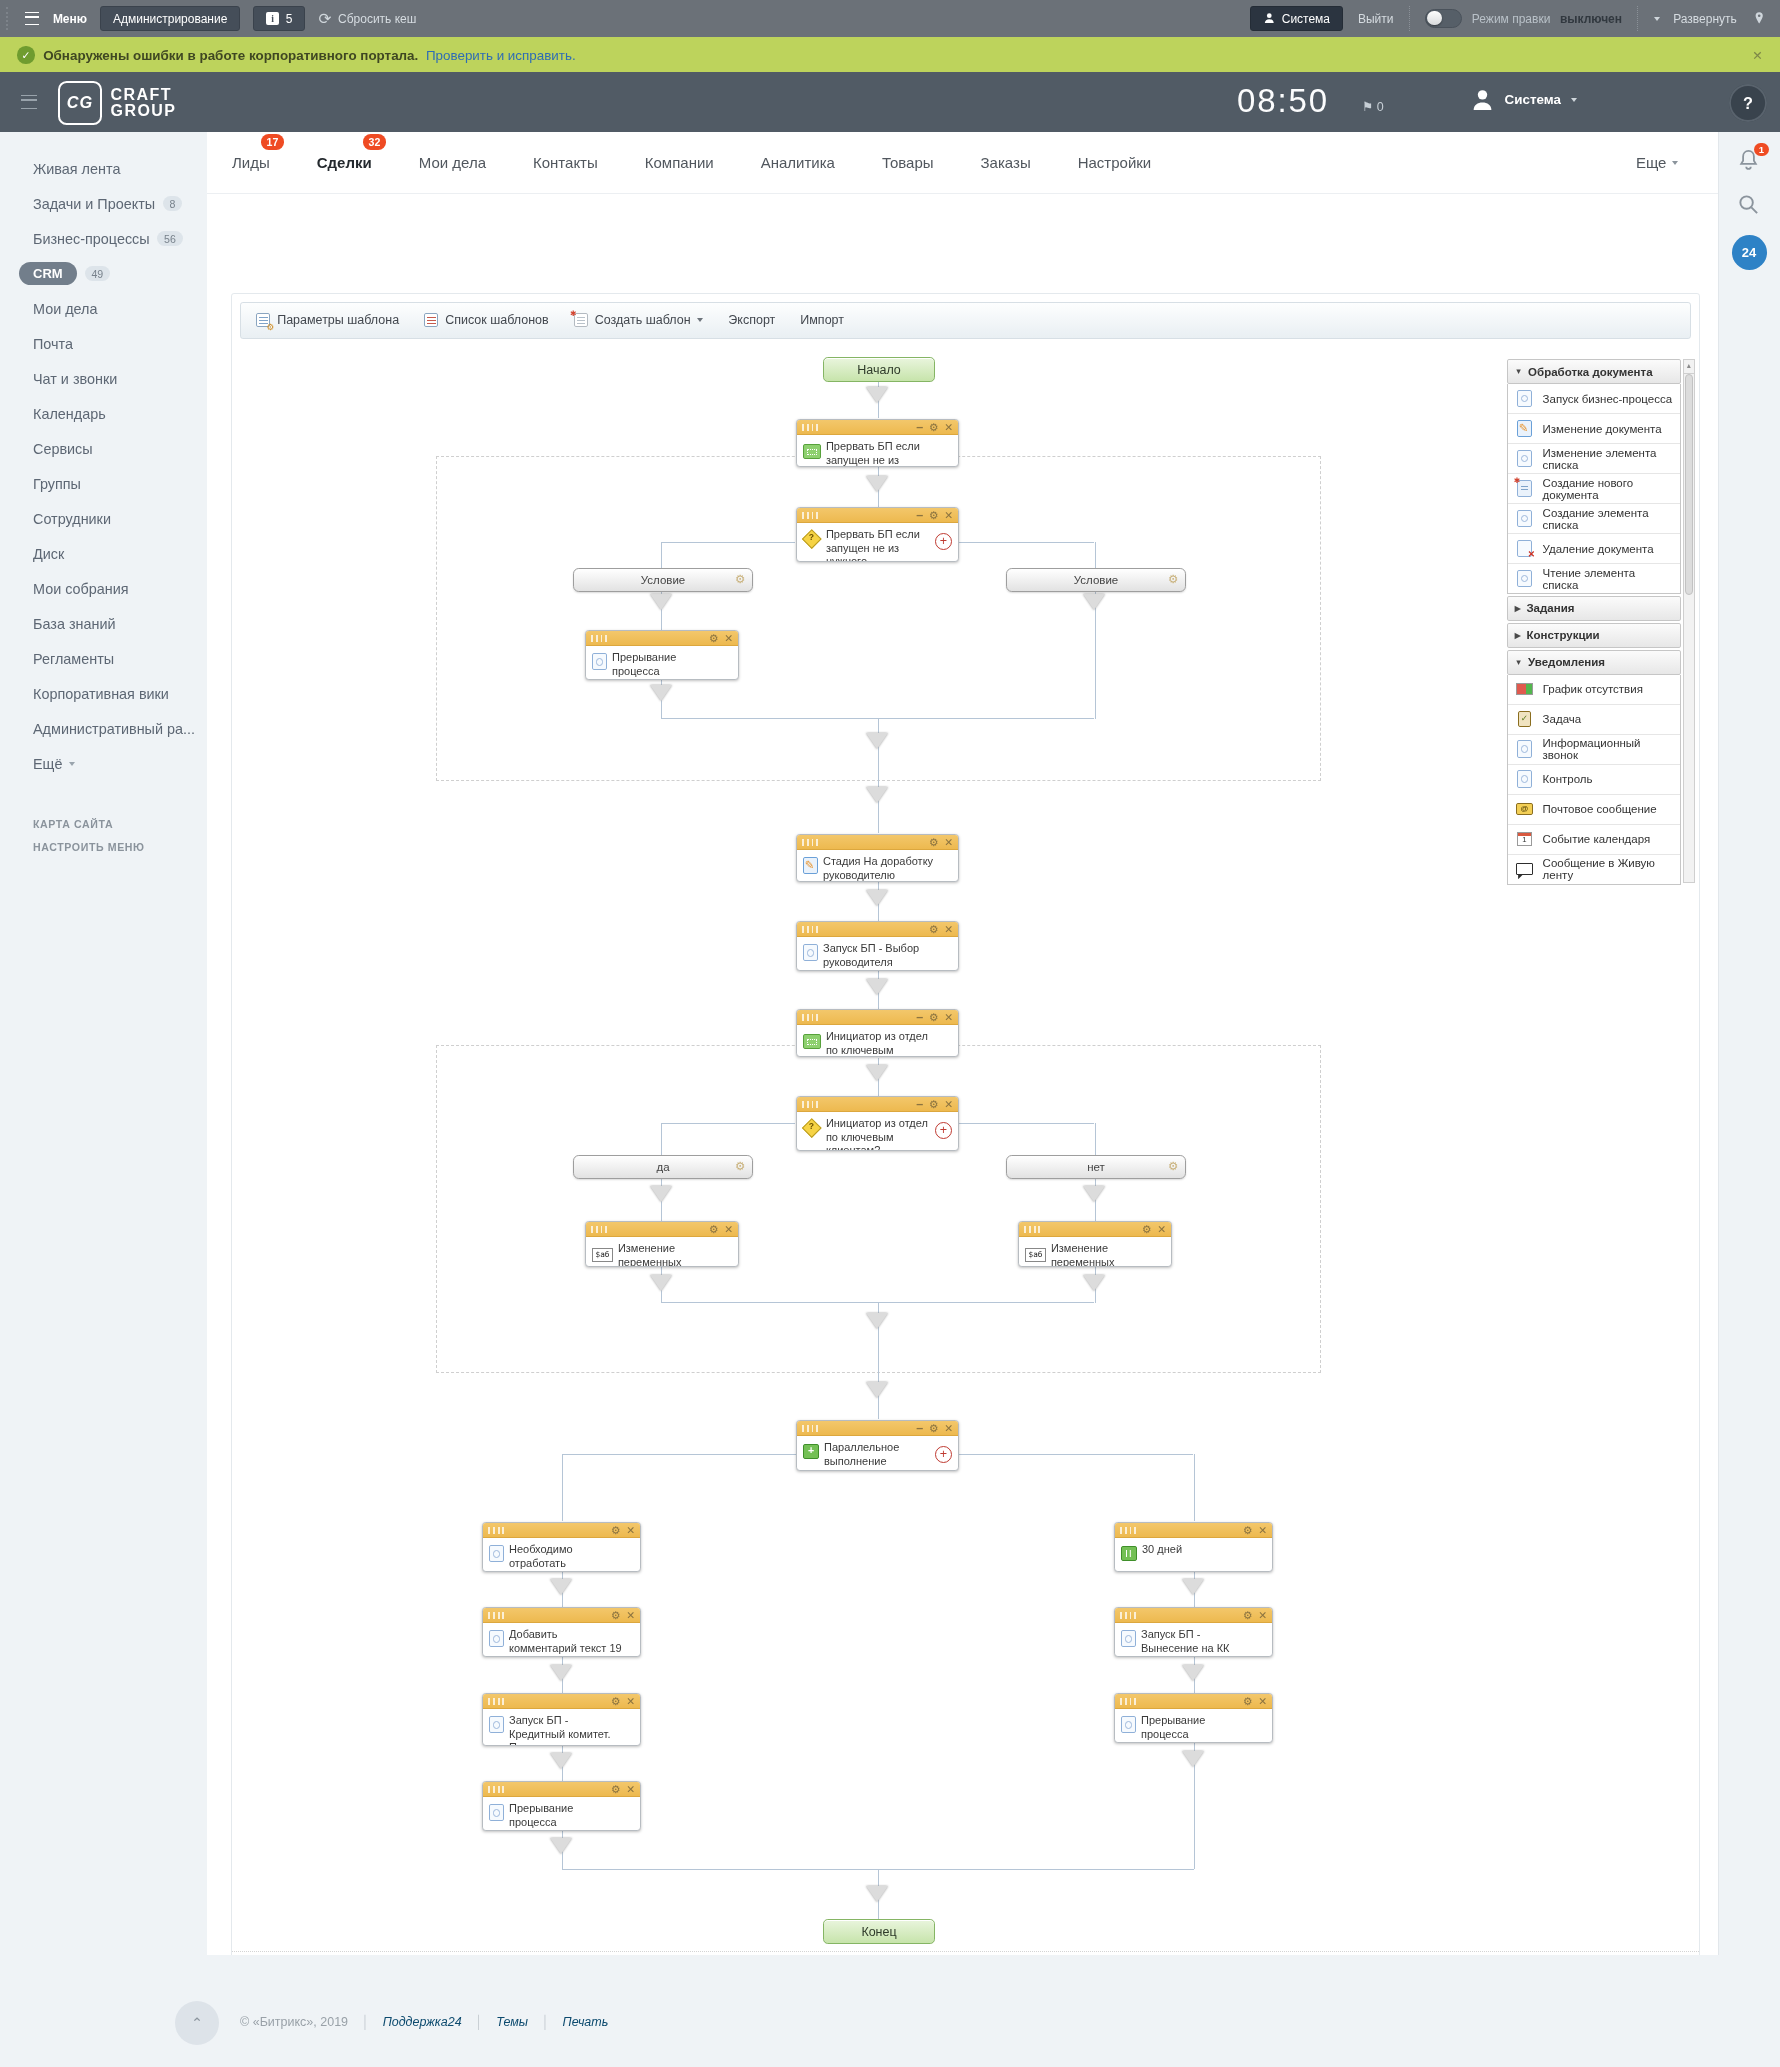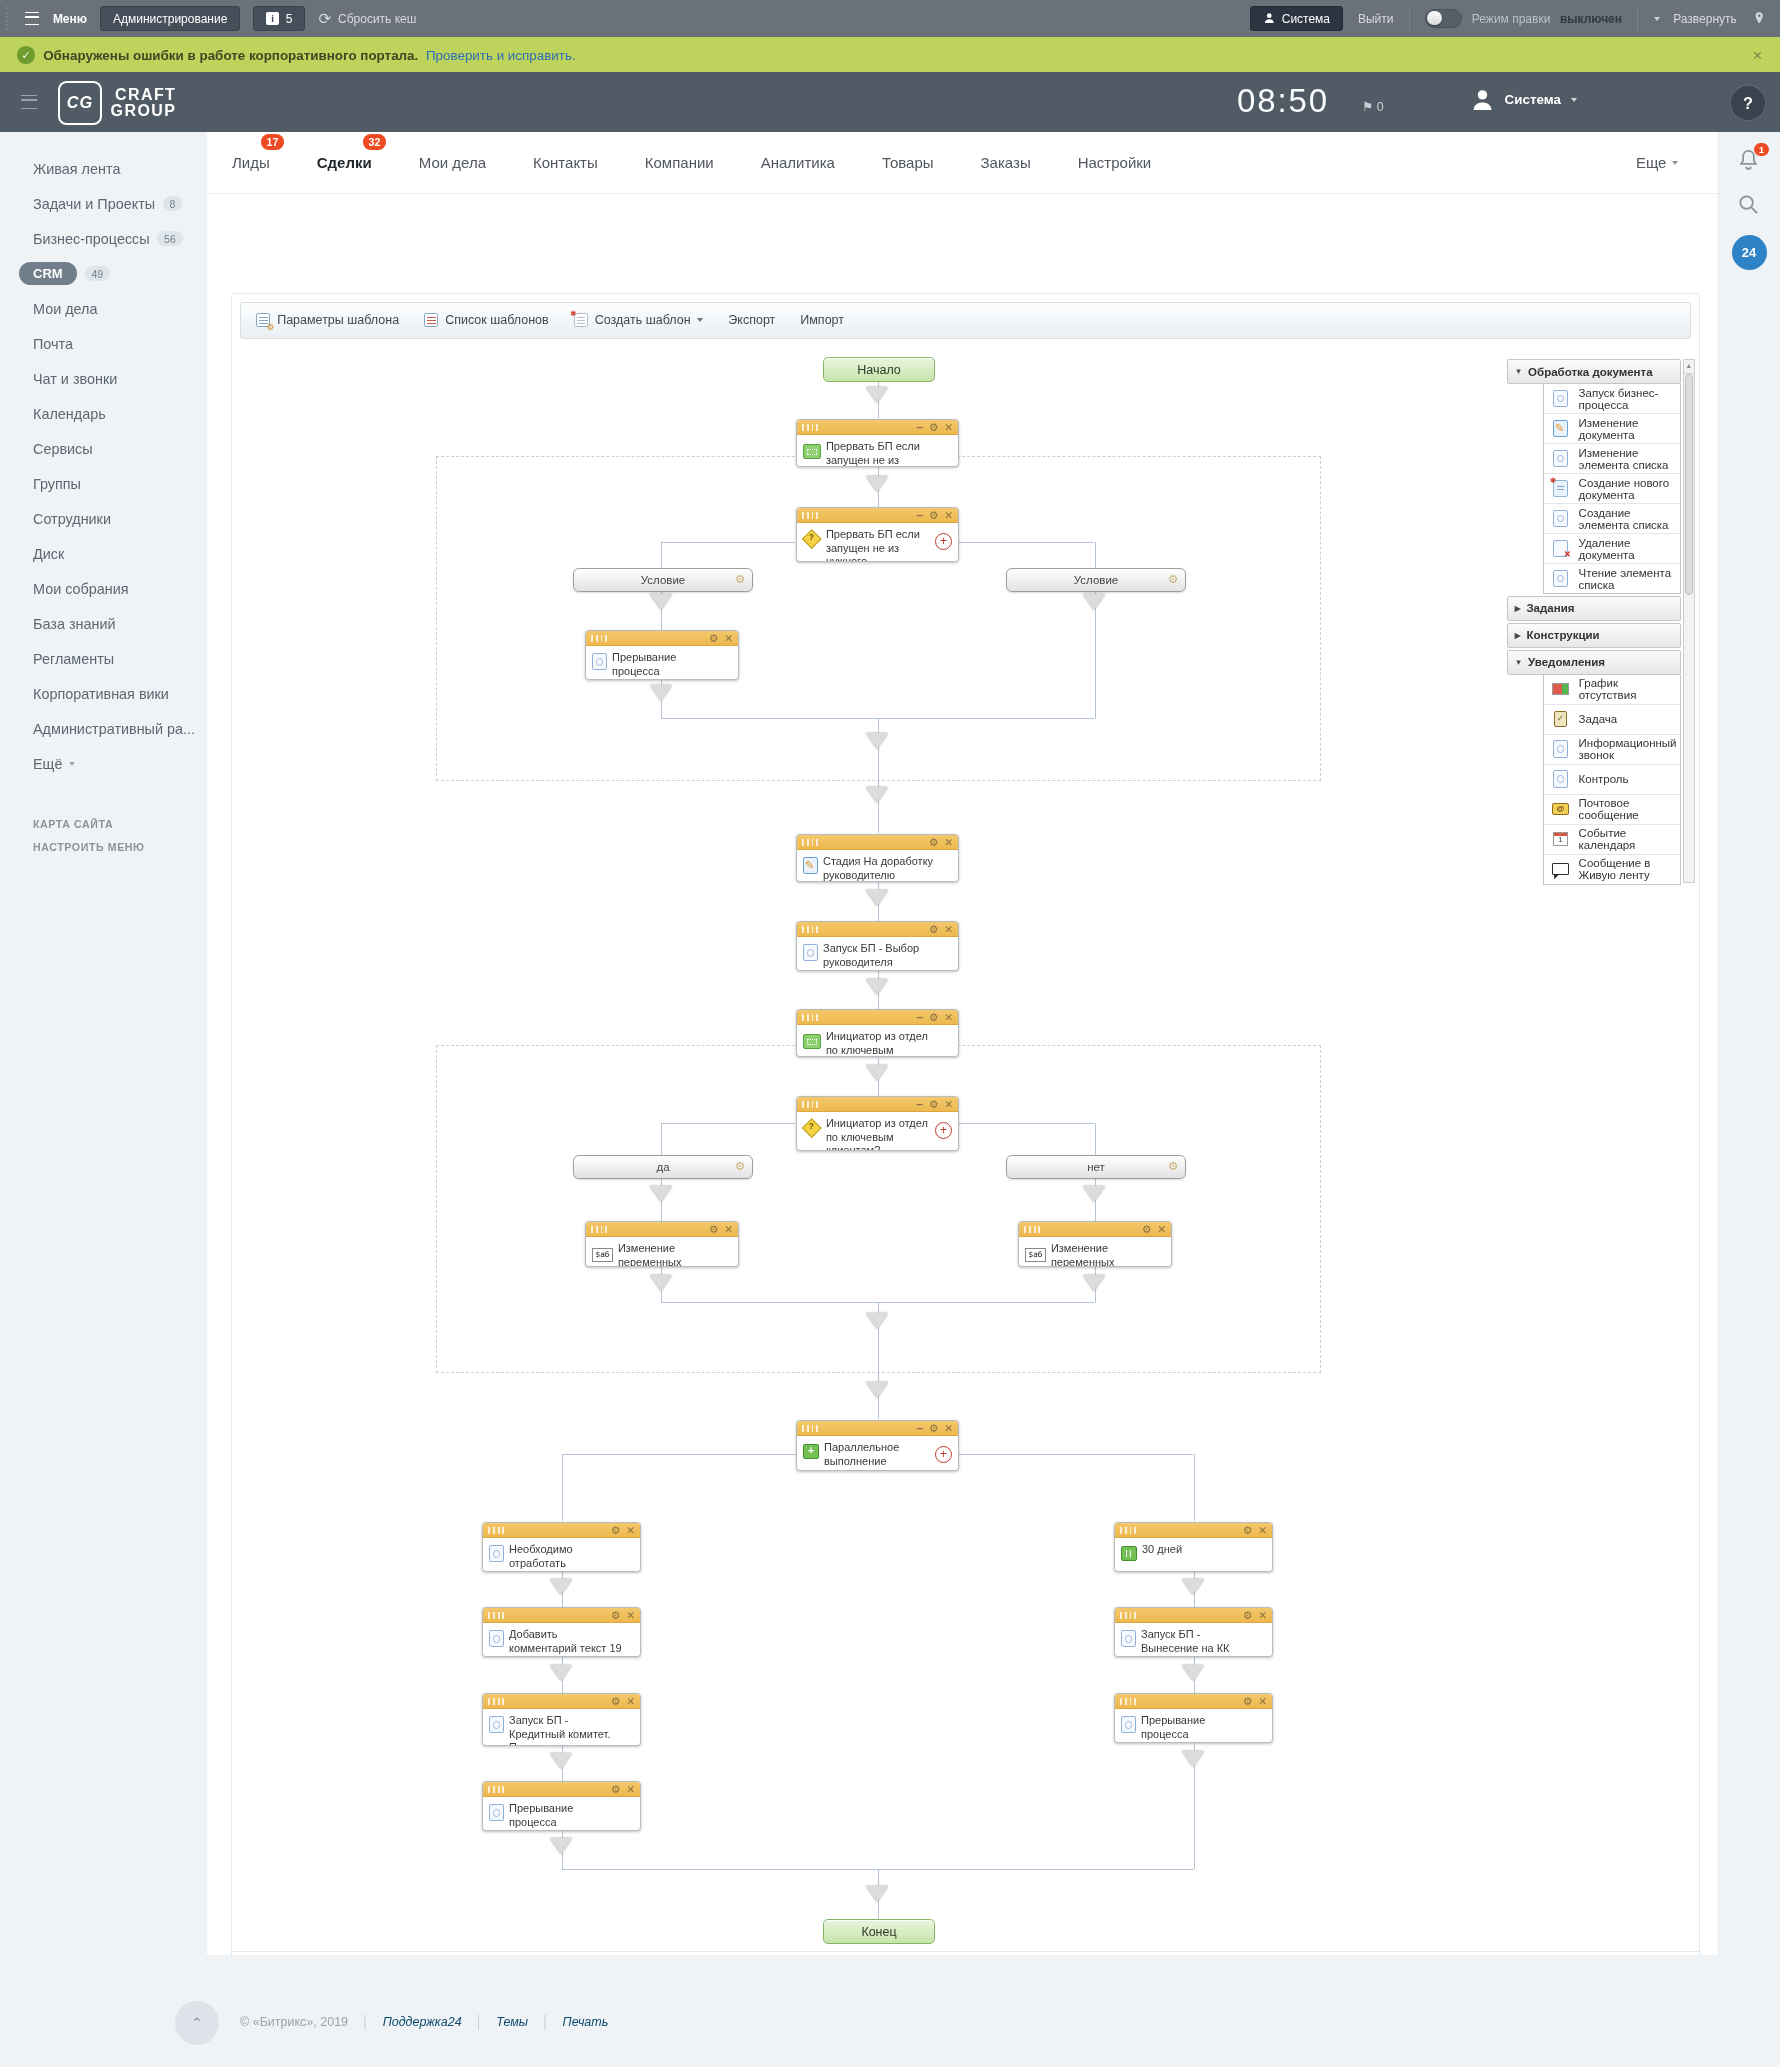--- a/index.html
+++ b/index.html
@@ -31,21 +31,21 @@
          display:flex;align-items:center;padding:0 17.3px;font-size:13.4px;}
   .alert-check{width:17.3px;height:17.3px;border-radius:50%;background:#6f9c2f;color:#fff;font-size:10.6px;
                display:flex;align-items:center;justify-content:center;margin-right:8.6px;}
   .alert-msg{color:#3f4722;font-weight:bold;}
   .alert-link{color:#2e6db4;margin-left:7.7px;cursor:pointer;}
   .alert-x{margin-left:auto;color:#7d8748;font-size:12.5px;cursor:pointer;}
   
   .header{position:absolute;left:0;top:72px;right:0;height:60px;background:#515b65;}
   .h-burger{position:absolute;left:21px;top:23px;width:16.3px;height:11.5px;border-top:1.9px solid #99a3ab;border-bottom:1.9px solid #99a3ab;}
   .h-burger::after{content:"";position:absolute;left:0;top:2.9px;width:100%;height:1.9px;background:#99a3ab;}
-  .logo{position:absolute;left:58px;top:8.6px;display:flex;align-items:center;gap:8.6px;color:#fff;text-align:right;}
+  .logo{position:absolute;left:58px;top:8.6px;display:flex;align-items:center;gap:8.6px;color:#fff;}
   .logo-mark{width:40px;height:40px;border:2.4px solid #fff;border-radius:8.6px;display:flex;align-items:center;justify-content:center;
              font-weight:bold;font-size:16.3px;letter-spacing:1px;font-style:italic;}
   .logo-text{font-weight:bold;font-size:16px;letter-spacing:1.4px;line-height:.95;}
   .h-search{position:absolute;left:169px;top:11.5px;width:477px;height:36px;background:#68727b;border-radius:18px;
             display:flex;align-items:center;padding:0 15.4px;box-sizing:border-box;}
   .h-search input{flex:1;background:transparent;border:none;outline:none;color:#dfe5ea;font-size:13.4px;font-family:inherit;}
   .h-search input::placeholder{color:#9aa6af;}
   .clock{position:absolute;left:1237px;top:9.6px;color:#fbfcfd;font-size:33px;font-weight:200;letter-spacing:1.9px;}
   .flag{position:absolute;left:1362px;top:27px;color:#c7cfd6;font-size:12.5px;}
   .h-user{position:absolute;left:1470px;top:15.4px;display:flex;align-items:center;gap:9.6px;color:#fff;font-size:13.4px;font-weight:bold;}
@@ -133,21 +133,21 @@
         display:flex;align-items:center;justify-content:center;font-size:11.5px;color:#444;cursor:pointer;}
   .cond-gear{position:absolute;right:6.7px;top:2.9px;color:#c8b079;font-size:11.5px;cursor:pointer;}
   
   .palette{position:absolute;left:1275px;top:22px;width:188px;height:524px;z-index:10;font-size:11.5px;}
   .pal-col{position:absolute;left:0;top:0;width:174px;}
   .pal-hdr{height:23px;border:1px solid #c6c6c6;background:linear-gradient(#fbfbfb,#e7e7e7);
            display:flex;align-items:center;gap:5.8px;padding:0 6.7px;font-weight:bold;color:#333;
            margin-top:1.9px;cursor:pointer;border-radius:1.9px;}
   .pal-hdr:first-child{margin-top:0;}
   .pal-arrow{font-size:7.7px;color:#4a4a4a;}
-  .pal-list{background:#c4b5fd;border:1px solid #c6c6c6;border-top:none;margin-left:36px;}
+  .pal-list{background:#c4b5fd;border:1px solid #c6c6c6;border-top:none;}
   .pal-item{height:29px;display:flex;align-items:center;gap:9.6px;padding:0 7.7px;border-bottom:1px solid #e6e6e6;
             color:#333;cursor:pointer;background:#fff;}
   .pal-item:last-child{border-bottom:none;}
   .pal-ic{flex:0 0 17.3px;display:flex;justify-content:center;}
   .pi-abs{width:15.4px;height:10.6px;border:1px solid #9a9a9a;background:linear-gradient(90deg,#e05a4e 0 60%,#53b64e 60%);}
   .pi-task{width:11.5px;height:13.4px;border:1px solid #8a6d1f;border-radius:1.9px;background:#f0e3c0;font-size:8.6px;
            line-height:12.5px;text-align:center;color:#5d7a1e;}
   .pi-mail{width:14.4px;height:10.6px;border:1px solid #8a6d1f;border-radius:1.9px;background:#f3cf56;font-size:7.7px;
            line-height:9.6px;text-align:center;color:#4c3c05;}
   .pi-cal{width:12.5px;height:12.5px;border:1px solid #9a9a9a;background:#fff;font-size:7.7px;line-height:14.4px;

